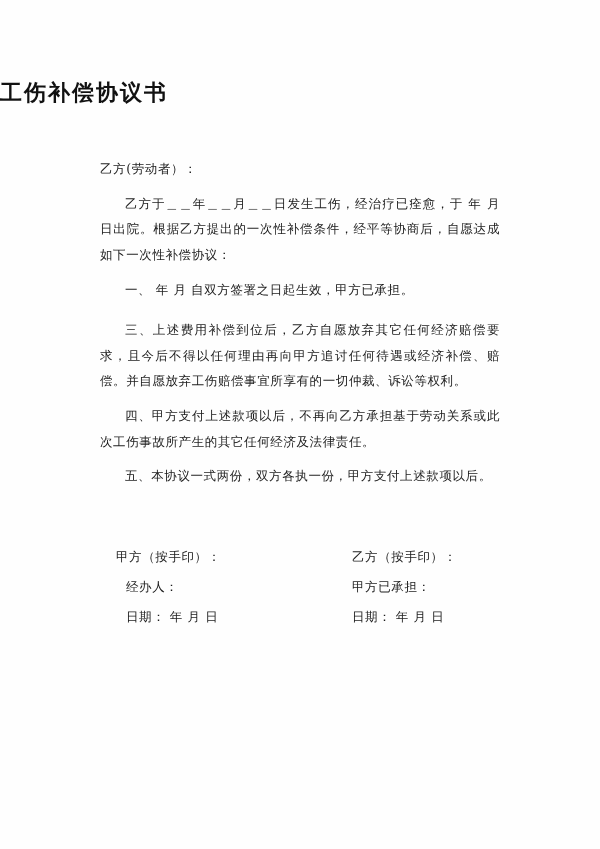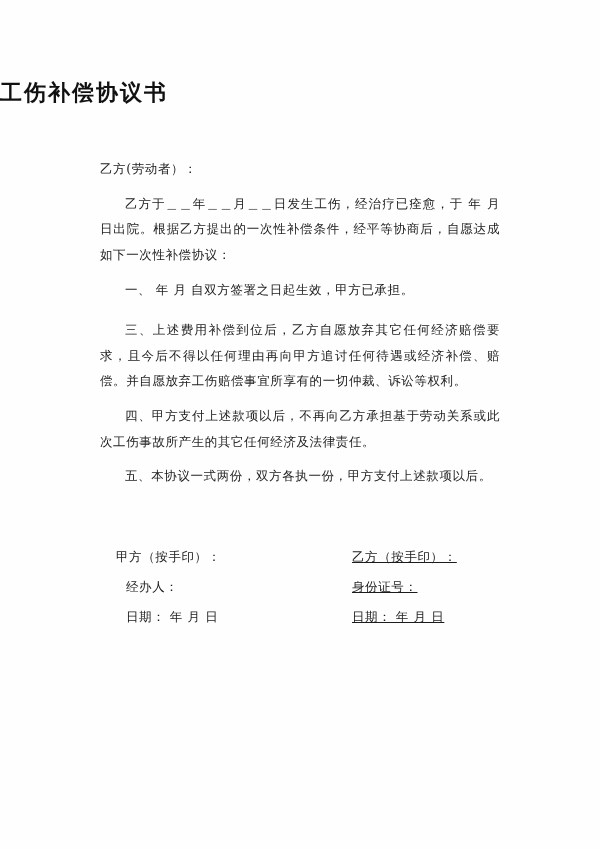--- a/index.html
+++ b/index.html
@@ -62,21 +62,21 @@
     line-height: 2.4;
     font-family: "DejaVu Serif", "Liberation Serif", serif;
     color: #1c1c1c;
     margin-left: 16px;
   }
   .sign-col {
     width: 50%;
     box-sizing: border-box;
   }
   .sign-col.left { padding-left: 0px; }
-  .sign-col.right { padding-left: 44px; text-decoration: underline; }
+  .sign-col.right { padding-left: 44px; }
   .sign-col.left.ind { padding-left: 10px; }
 </style>
 </head>
 <body>
 
 <div class="page">
 
   <div class="doc-title">工伤补偿协议书</div>
 
   <div class="body-area">
@@ -103,21 +103,21 @@
 
   </div>
 
   <div class="sign-block">
     <div class="sign-row">
       <div class="sign-col left">甲方（按手印）：</div>
       <div class="sign-col right">乙方（按手印）：</div>
     </div>
     <div class="sign-row">
       <div class="sign-col left ind">经办人：</div>
-      <div class="sign-col right">身份证号：</div>
+      <div class="sign-col right">甲方已承担：</div>
     </div>
     <div class="sign-row">
       <div class="sign-col left ind">日期：    年  月  日</div>
       <div class="sign-col right">日期：    年  月  日</div>
     </div>
   </div>
 
 </div>
 
 </body></html>

